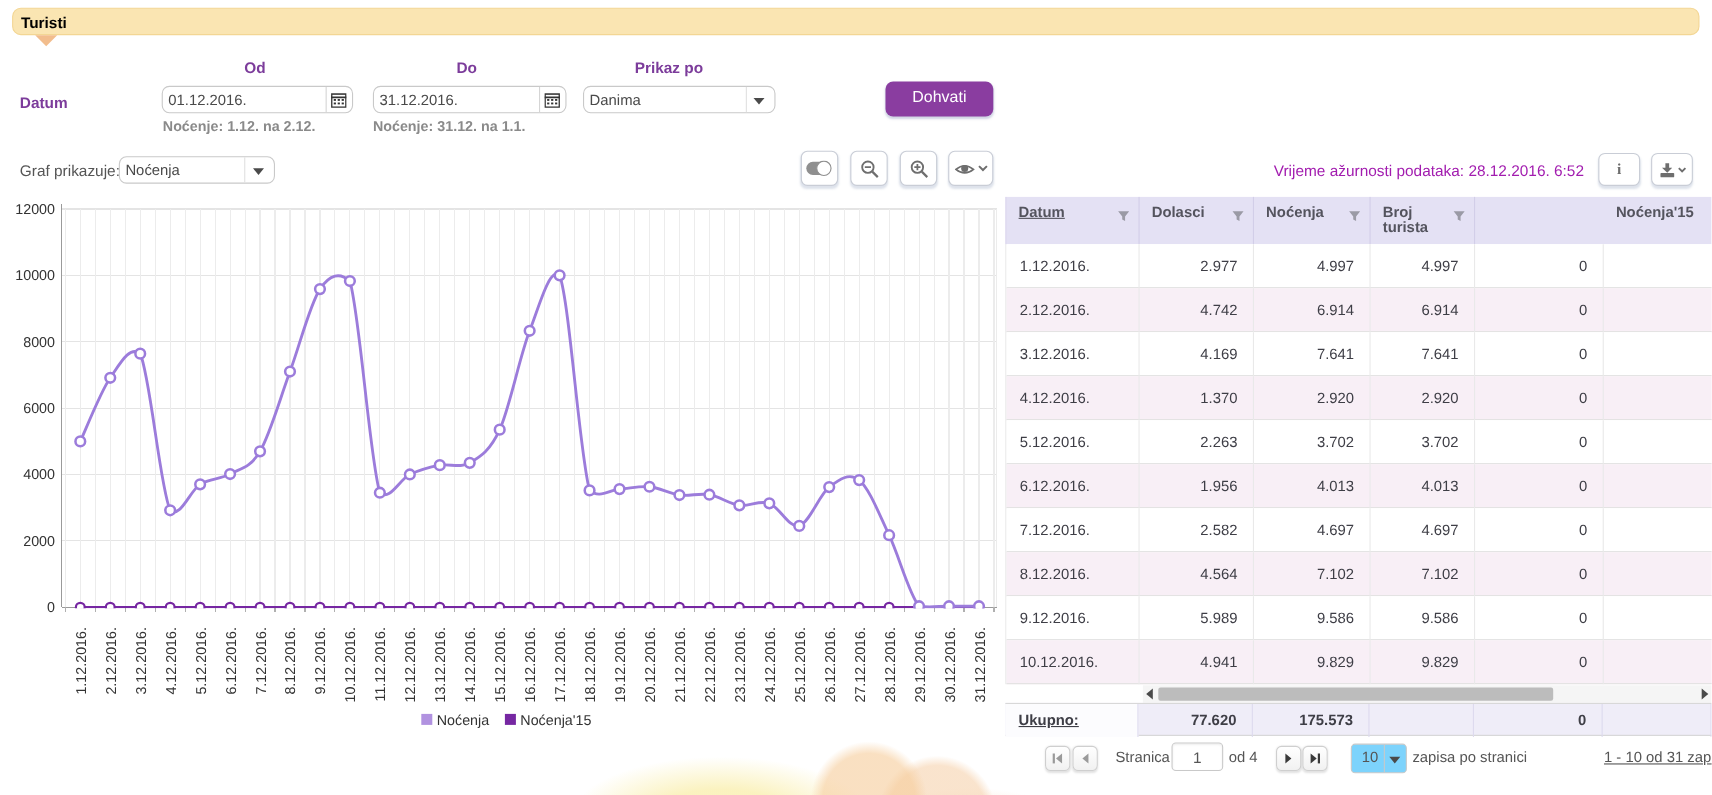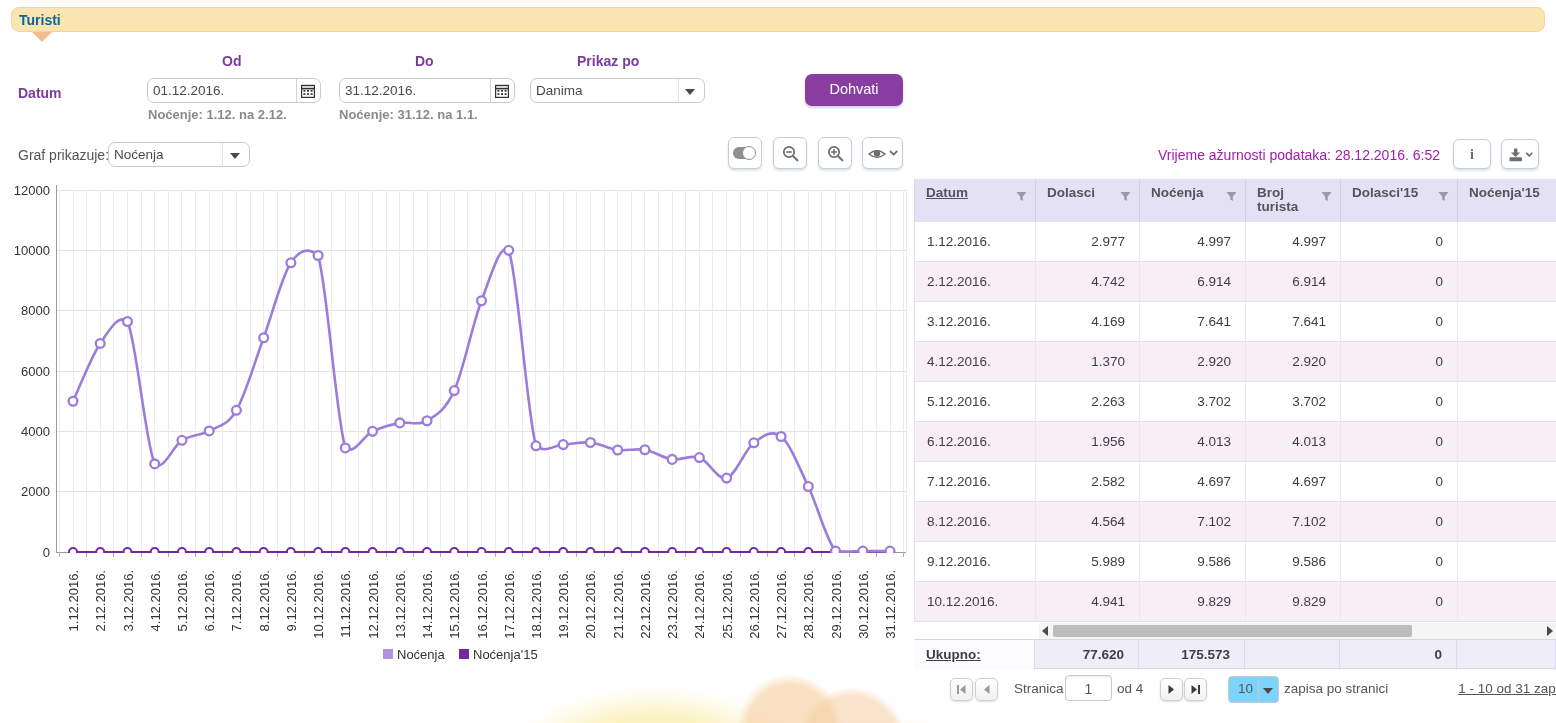--- a/index.html
+++ b/index.html
@@ -9,21 +9,21 @@
 .deco { left:0; top:620px; width:1556px; height:103px; z-index:0;
   background:
     radial-gradient(circle 53px at 790px 107px, rgba(246,205,156,.62) 0 42px, rgba(246,205,156,0) 53px),
     radial-gradient(circle 54px at 852px 121px, rgba(247,216,184,.7) 0 45px, rgba(247,216,184,0) 54px),
     radial-gradient(ellipse 135px 54px at 655px 122px, rgba(250,240,180,.85) 0 45%, rgba(250,240,180,0) 100%),
     radial-gradient(ellipse 95px 42px at 882px 138px, rgba(248,224,194,.55) 0 55%, rgba(248,224,194,0) 100%);
 }
 
 
 .tab { left:11px; top:7px; width:1534px; height:25px; background:#fae5b2; border:1px solid #f3d694; border-radius:8px; z-index:2; }
-.tab span { position:absolute; left:7px; top:4px; font-size:14px; font-weight:bold; color:#0369a1; }
+.tab span { position:absolute; left:7px; top:4px; font-size:14px; font-weight:bold; color:#000000; }
 .tri { left:32px; top:32px; width:0; height:0; border-left:10px solid transparent; border-right:10px solid transparent; border-top:10px solid #f2bd8d; z-index:2; }
 
 .plabel { color:#7c3c9b; font-weight:bold; font-size:14px; z-index:2; }
 .input { background:#fff; border:1px solid #c9c9c9; border-radius:7px; height:25px; z-index:2;padding-left:16px; }
 .input .txt { position:absolute; left:5px; top:4px; font-size:13.5px; color:#4a4a4a; }
 .calsec { position:absolute; right:0; top:0; width:24px; height:100%; border-left:1px solid #d5d5d5; }
 .hint { color:#8a8a8a; font-size:13px; z-index:2;font-weight:bold; }
 .selarrow { position:absolute; width:0; height:0; border-left:5px solid transparent; border-right:5px solid transparent; border-top:6px solid #4a4a4a; }
 .btn-doh { left:805px; top:74px; width:98px; height:32px; background:#8a3da0; border-radius:7px; color:#fff; font-size:14.5px; text-align:center; line-height:31px; z-index:2; box-shadow:0 2px 2px rgba(160,170,200,.5); }
 
@@ -400,26 +400,20 @@
       <span class="f"><svg width="11" height="11" viewBox="0 0 11 11">
           <path d="M0.5 1 h10 L6.8 5.8 V10 L4.2 8.6 V5.8 Z" fill="#9a9aa5"></path>
         </svg></span>
     </div>
   <div class="th" style="left:331px;width:95px;">
       <span class="t">Broj<br>turista</span>
       <span class="f"><svg width="11" height="11" viewBox="0 0 11 11">
           <path d="M0.5 1 h10 L6.8 5.8 V10 L4.2 8.6 V5.8 Z" fill="#9a9aa5"></path>
         </svg></span>
     </div>
-  <div class="th" style="left:426px;width:117px;">
-      <span class="t">Dolasci'15</span>
-      <span class="f"><svg width="11" height="11" viewBox="0 0 11 11">
-          <path d="M0.5 1 h10 L6.8 5.8 V10 L4.2 8.6 V5.8 Z" fill="#9a9aa5"></path>
-        </svg></span>
-    </div>
   <div class="th" style="left:543px;width:99px;">
       <span class="t">Noćenja'15</span>
     </div>
 </div>
 <div class="tbody">
 <div class="trow">
       <div class="c c0">1.12.2016.</div>
       <div class="c c1 num">2.977</div>
       <div class="c c2 num">4.997</div>
       <div class="c c3 num">4.997</div>

